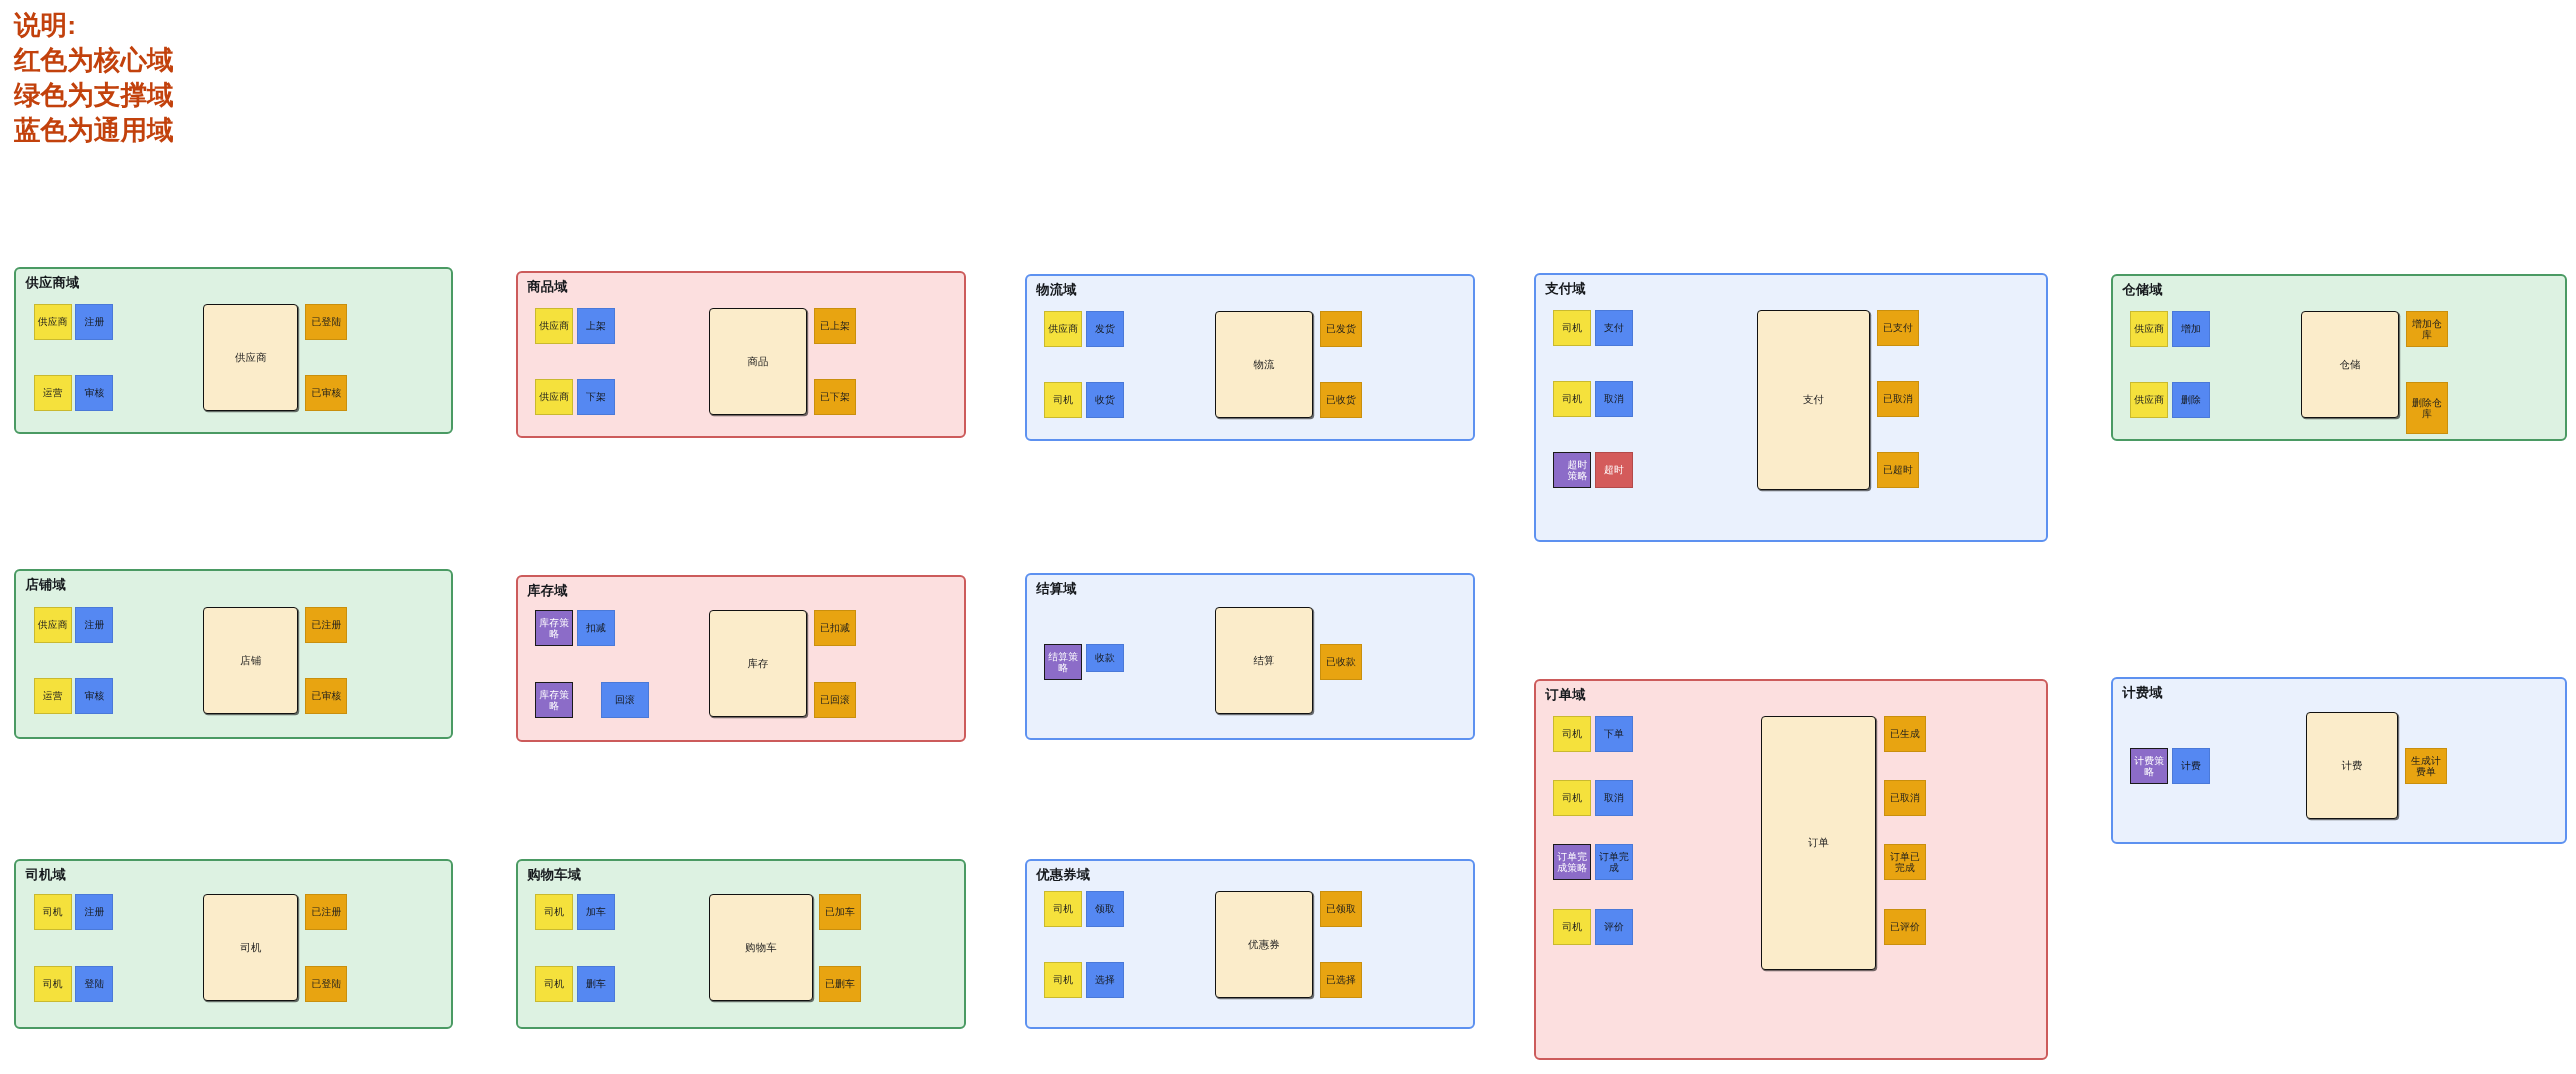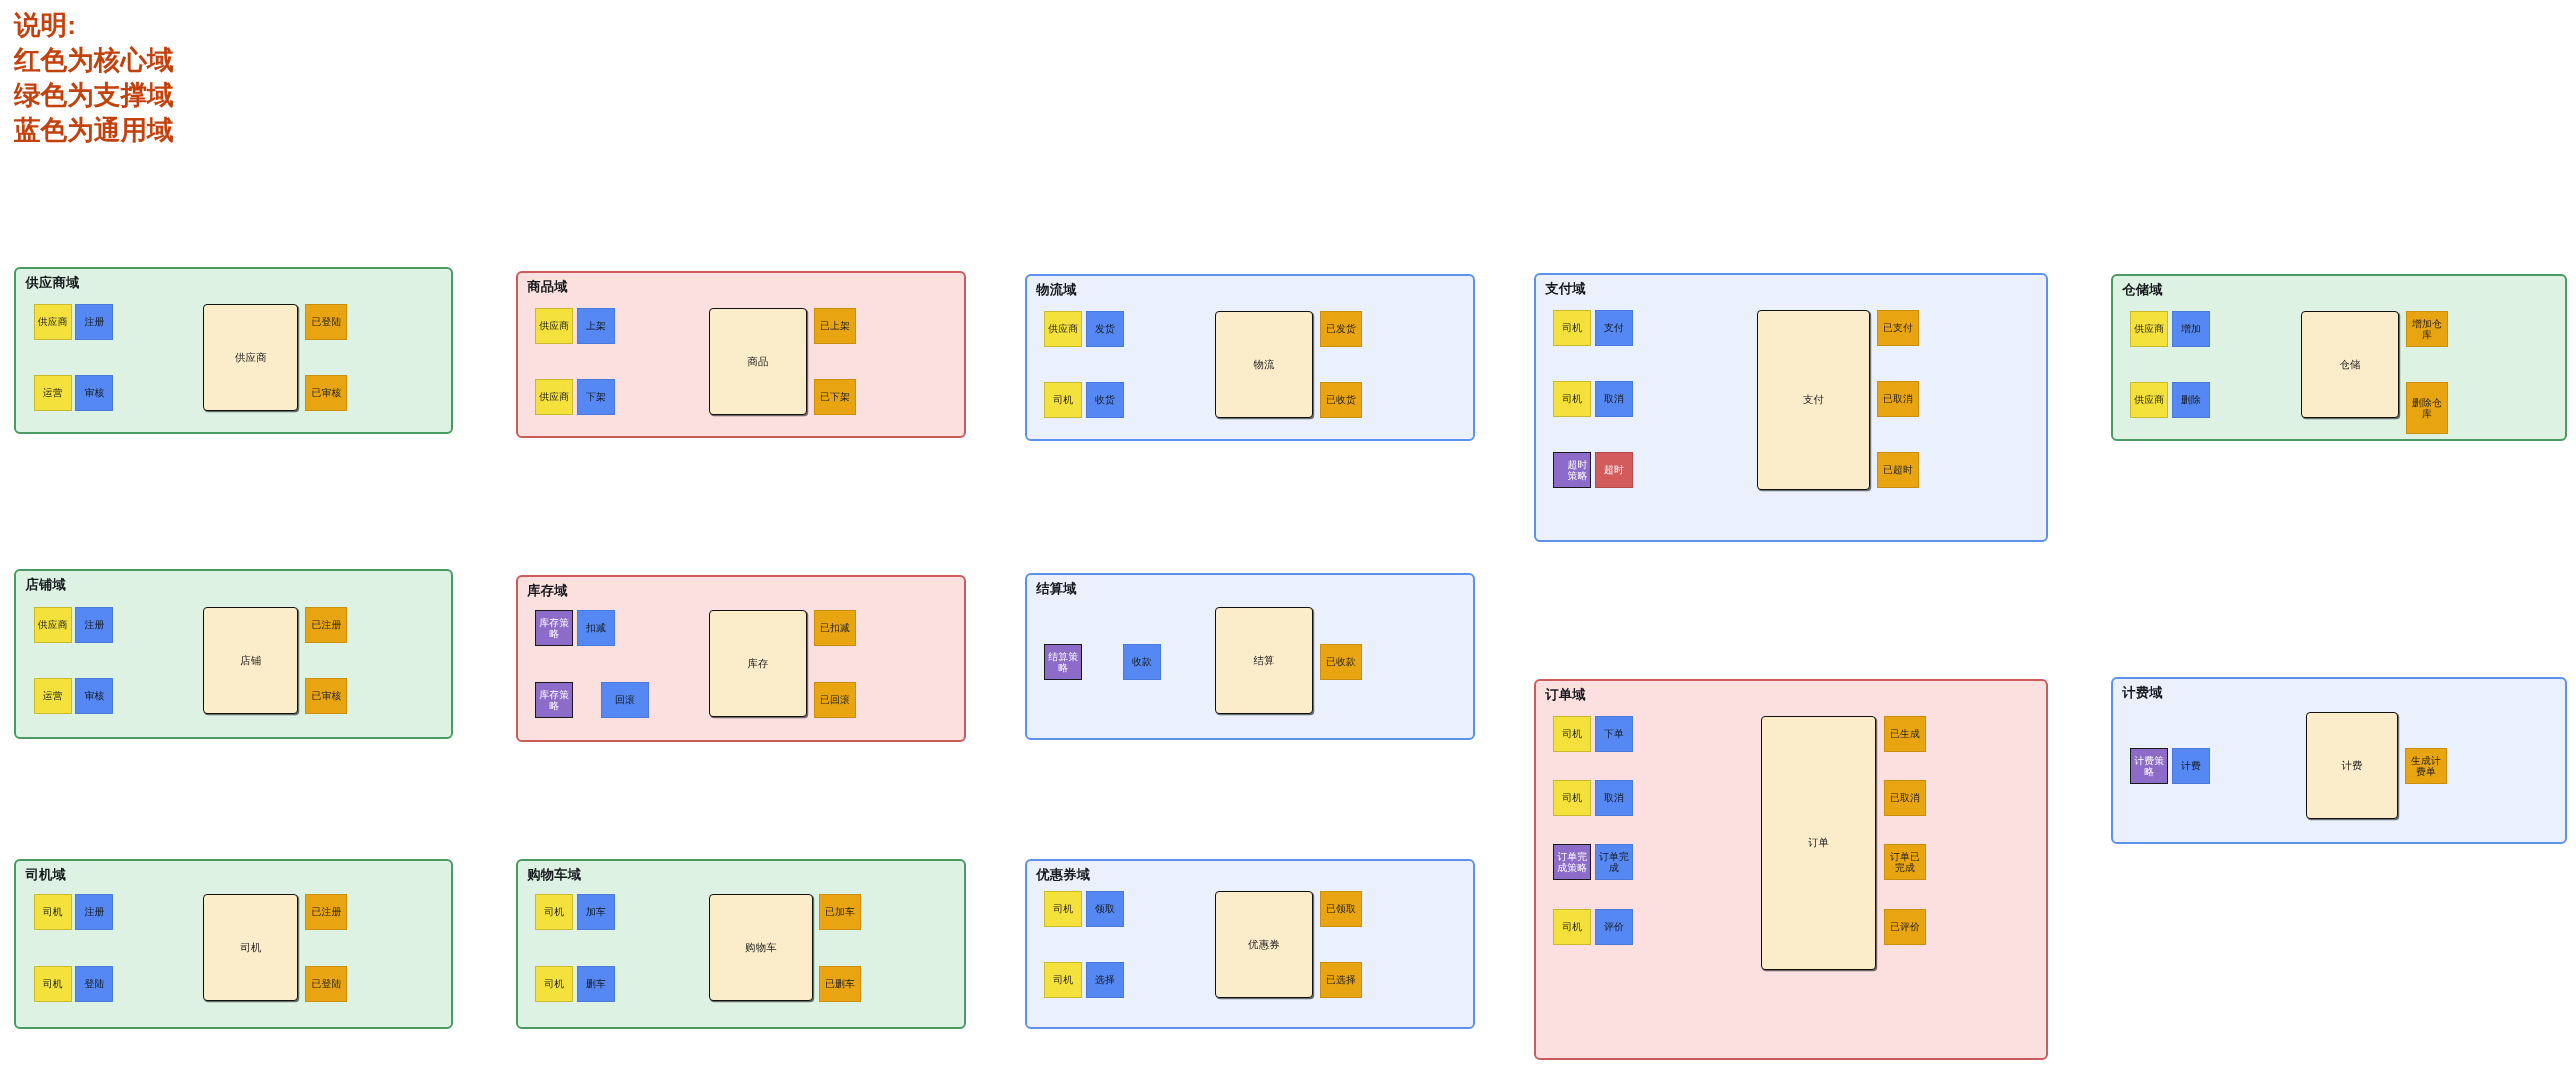--- a/index.html
+++ b/index.html
@@ -152,21 +152,21 @@
         <div class="cell policy" style="left: 17.3px; top: 105px; width: 38px; height: 36px;">库存策略</div>
         <div class="cell command" style="left: 59px; top: 105px; width: 48px; height: 36px; margin-left: 24px;">回滚</div>
         <div class="cell event" style="left: 296px; top: 105px; width: 42px; height: 36px;">已回滚</div>
         <div class="cell aggregate" style="left: 191px; top: 33px; width: 98px; height: 107px;">库存</div>
       </div>
     </div>
     <div class="domain generic" style="left: 1025px; top: 573px; width: 450px; height: 167px;">
       <div class="domain-title">结算域</div>
       <div class="grid">
         <div class="cell policy" style="left: 17.3px; top: 69px; width: 38px; height: 36px;">结算策略</div>
-        <div class="cell command" style="left: 59px; top: 69px; width: 38px; height: 36px; margin-left: 37px;">收款</div>
+        <div class="cell command" style="left: 59px; top: 69px; width: 38px; height: 28px;">收款</div>
         <div class="cell event" style="left: 293px; top: 69px; width: 42px; height: 36px;">已收款</div>
         <div class="cell aggregate" style="left: 188px; top: 32px; width: 98px; height: 107px;">结算</div>
       </div>
     </div>
     <div class="domain core" style="left: 1534px; top: 679px; width: 514px; height: 381px;">
       <div class="domain-title">订单域</div>
       <div class="grid">
         <div class="cell actor" style="left: 17.3px; top: 35px; width: 38px; height: 36px;">司机</div>
         <div class="cell command" style="left: 59px; top: 35px; width: 38px; height: 36px;">下单</div>
         <div class="cell event" style="left: 348px; top: 35px; width: 42px; height: 36px;">已生成</div>

